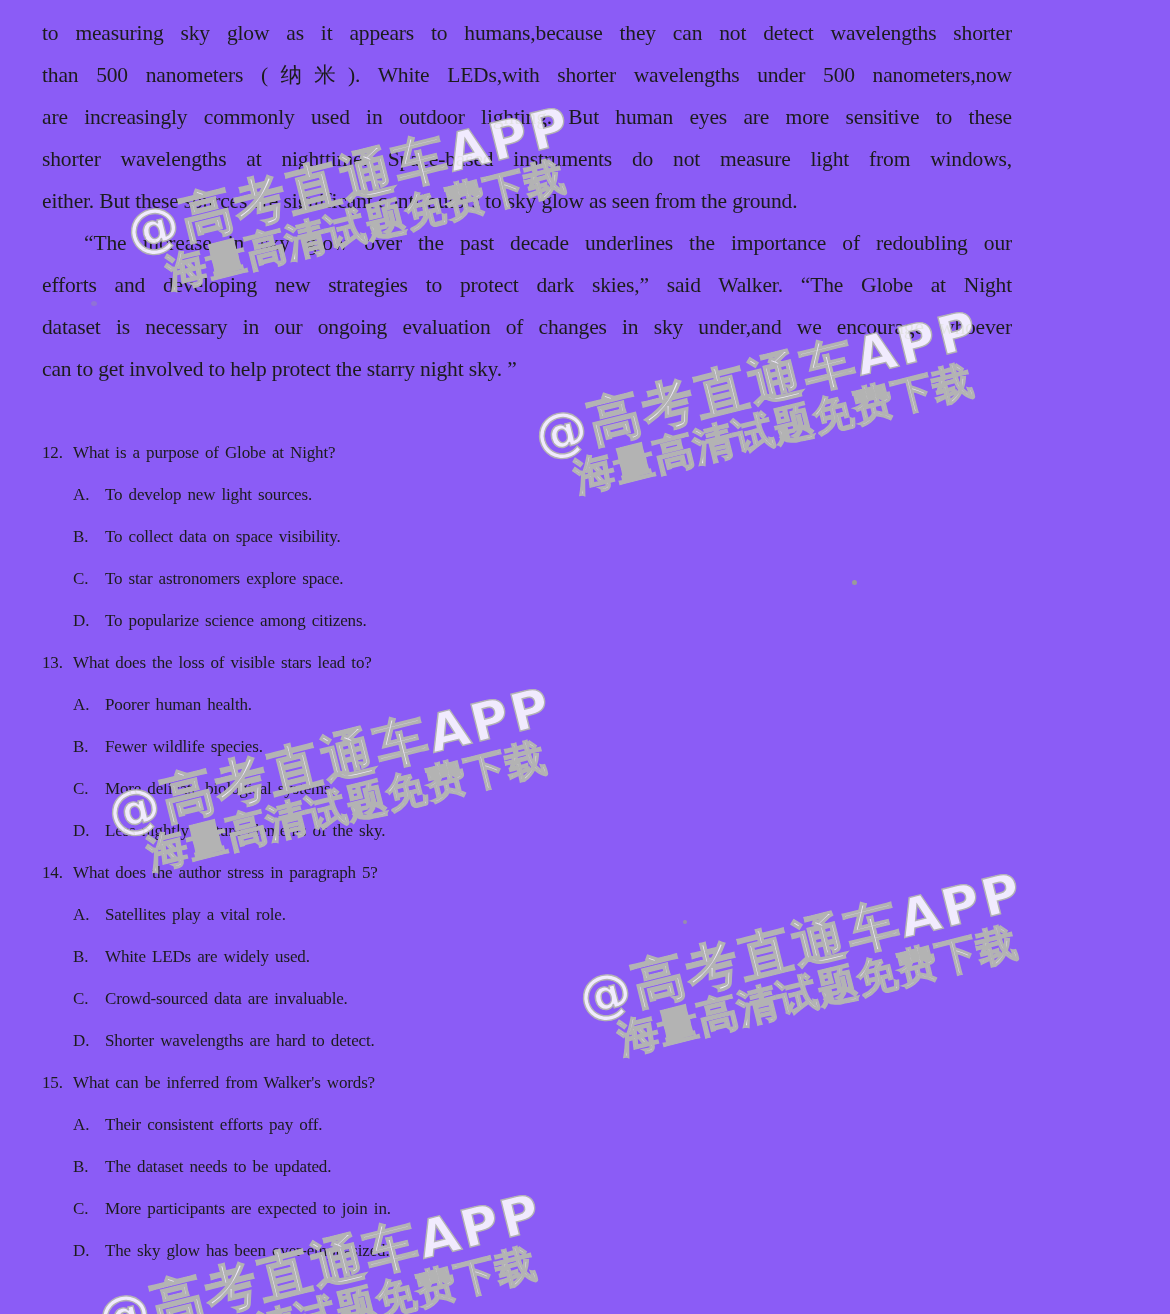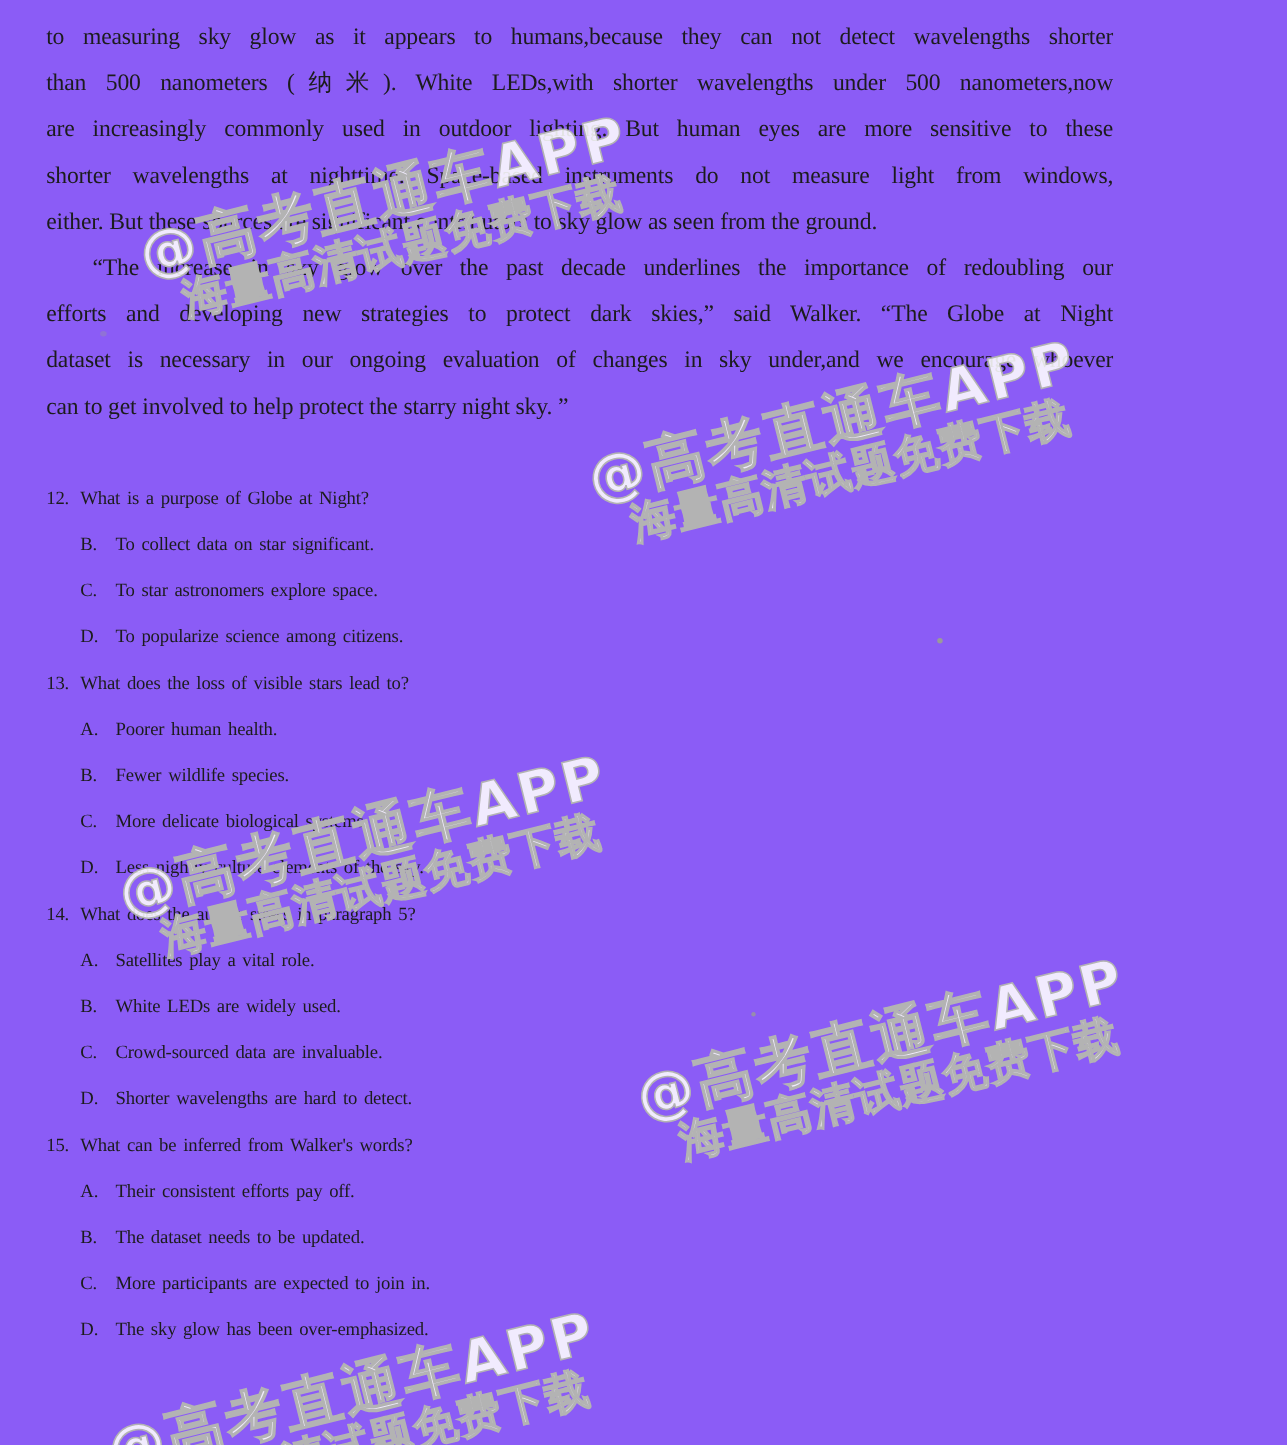--- a/index.html
+++ b/index.html
@@ -77,21 +77,24 @@
       </div>
     </div>
 
     <div class="questions">
 
       <div class="question">
         <div class="q-line">
           <span class="q-num">12.</span><span class="q-text">What is a purpose of Globe at Night?</span>
         </div>
         <div class="opt">
-          <span class="opt-label">B.</span><span class="opt-text">To collect data on star significant.</span>
+          <span class="opt-label">A.</span><span class="opt-text">To develop new light sources.</span>
+        </div>
+        <div class="opt">
+          <span class="opt-label">B.</span><span class="opt-text">To collect data on space visibility.</span>
         </div>
         <div class="opt">
           <span class="opt-label">C.</span><span class="opt-text">To star astronomers explore space.</span>
         </div>
         <div class="opt">
           <span class="opt-label">D.</span><span class="opt-text">To popularize science among citizens.</span>
         </div>
       </div>
 
       <div class="question">

